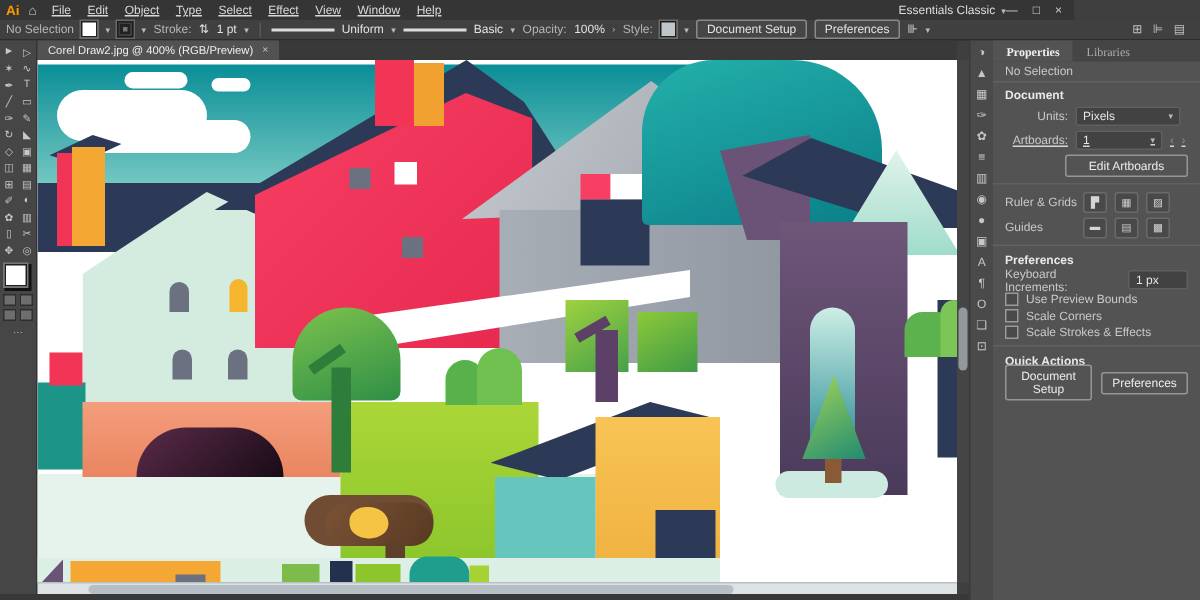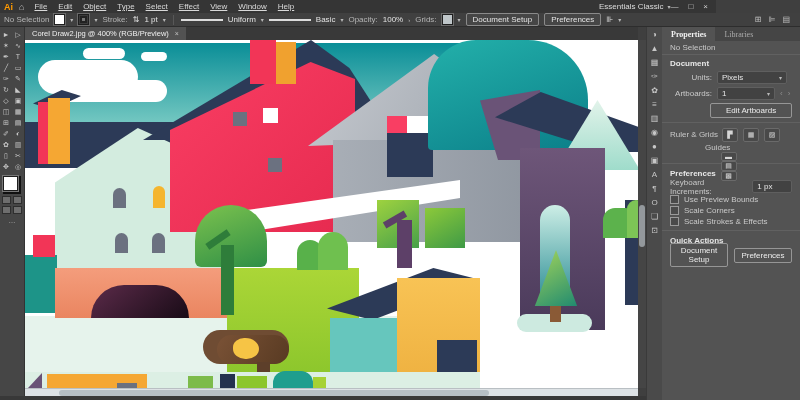--- a/index.html
+++ b/index.html
@@ -132,21 +132,21 @@
     <span class="ddlabel">Uniform</span>
     <span class="chev">▾</span>
     <span class="linepreview">
         <i></i>
       </span>
     <span class="ddlabel">Basic</span>
     <span class="chev">▾</span>
     <span class="dim">Opacity:</span>
     <span class="ddlabel">100%</span>
     <span class="chev">›</span>
-    <span class="dim">Grids:</span>
+    <span class="dim">Style:</span>
     <span class="swatch" style="background:#bfc6c9;"></span>
     <span class="chev">▾</span>
     <span class="cbtn">Document Setup</span>
     <span class="cbtn">Preferences</span>
     <span class="ddlabel">⊪</span>
     <span class="chev">▾</span>
     <span class="cbicons">
       <span>⊞</span>
       <span>⊫</span>
       <span>▤</span>
@@ -331,40 +331,40 @@
     <div class="prow" style="height:12px;margin-top:2px;">
       <span class="phead">Document</span>
     </div>
     <div class="prow" style="height:16px;">
       <span class="plabel" style="width:42px;text-align:right;margin-right:5px;">Units:</span>
       <span class="pselect" style="width:60px;">
         <span>Pixels</span>
         <span class="chev">▾</span>
       </span>
     </div>
-    <div class="prow" style="height:16px;">
+    <div class="prow" style="height:16px;text-decoration:underline;">
       <span class="plabel" style="width:42px;text-align:right;margin-right:5px;">Artboards:</span>
       <span class="pselect" style="width:48px;">
         <span>1</span>
         <span class="chev">▾</span>
       </span>
       <span class="navarrow">‹</span>
       <span class="navarrow">›</span>
     </div>
     <div class="prow" style="height:18px;justify-content:flex-end;">
       <span class="pbtn" style="width:80px;">Edit Artboards</span>
     </div>
     <div class="divline"></div>
     <div class="prow" style="height:17px;">
       <span class="plabel" style="width:52px;">Ruler &amp; Grids</span>
       <span class="icobtn">▛</span>
       <span class="icobtn">▦</span>
       <span class="icobtn">▨</span>
     </div>
-    <div class="prow" style="height:17px;flex-direction:column;">
+    <div class="prow" style="height:17px;">
       <span class="plabel" style="width:52px;">Guides</span>
       <span class="icobtn">▬</span>
       <span class="icobtn">▤</span>
       <span class="icobtn">▩</span>
     </div>
     <div class="divline"></div>
     <div class="prow" style="height:12px;">
       <span class="phead">Preferences</span>
     </div>
     <div class="prow" style="height:15px;">

